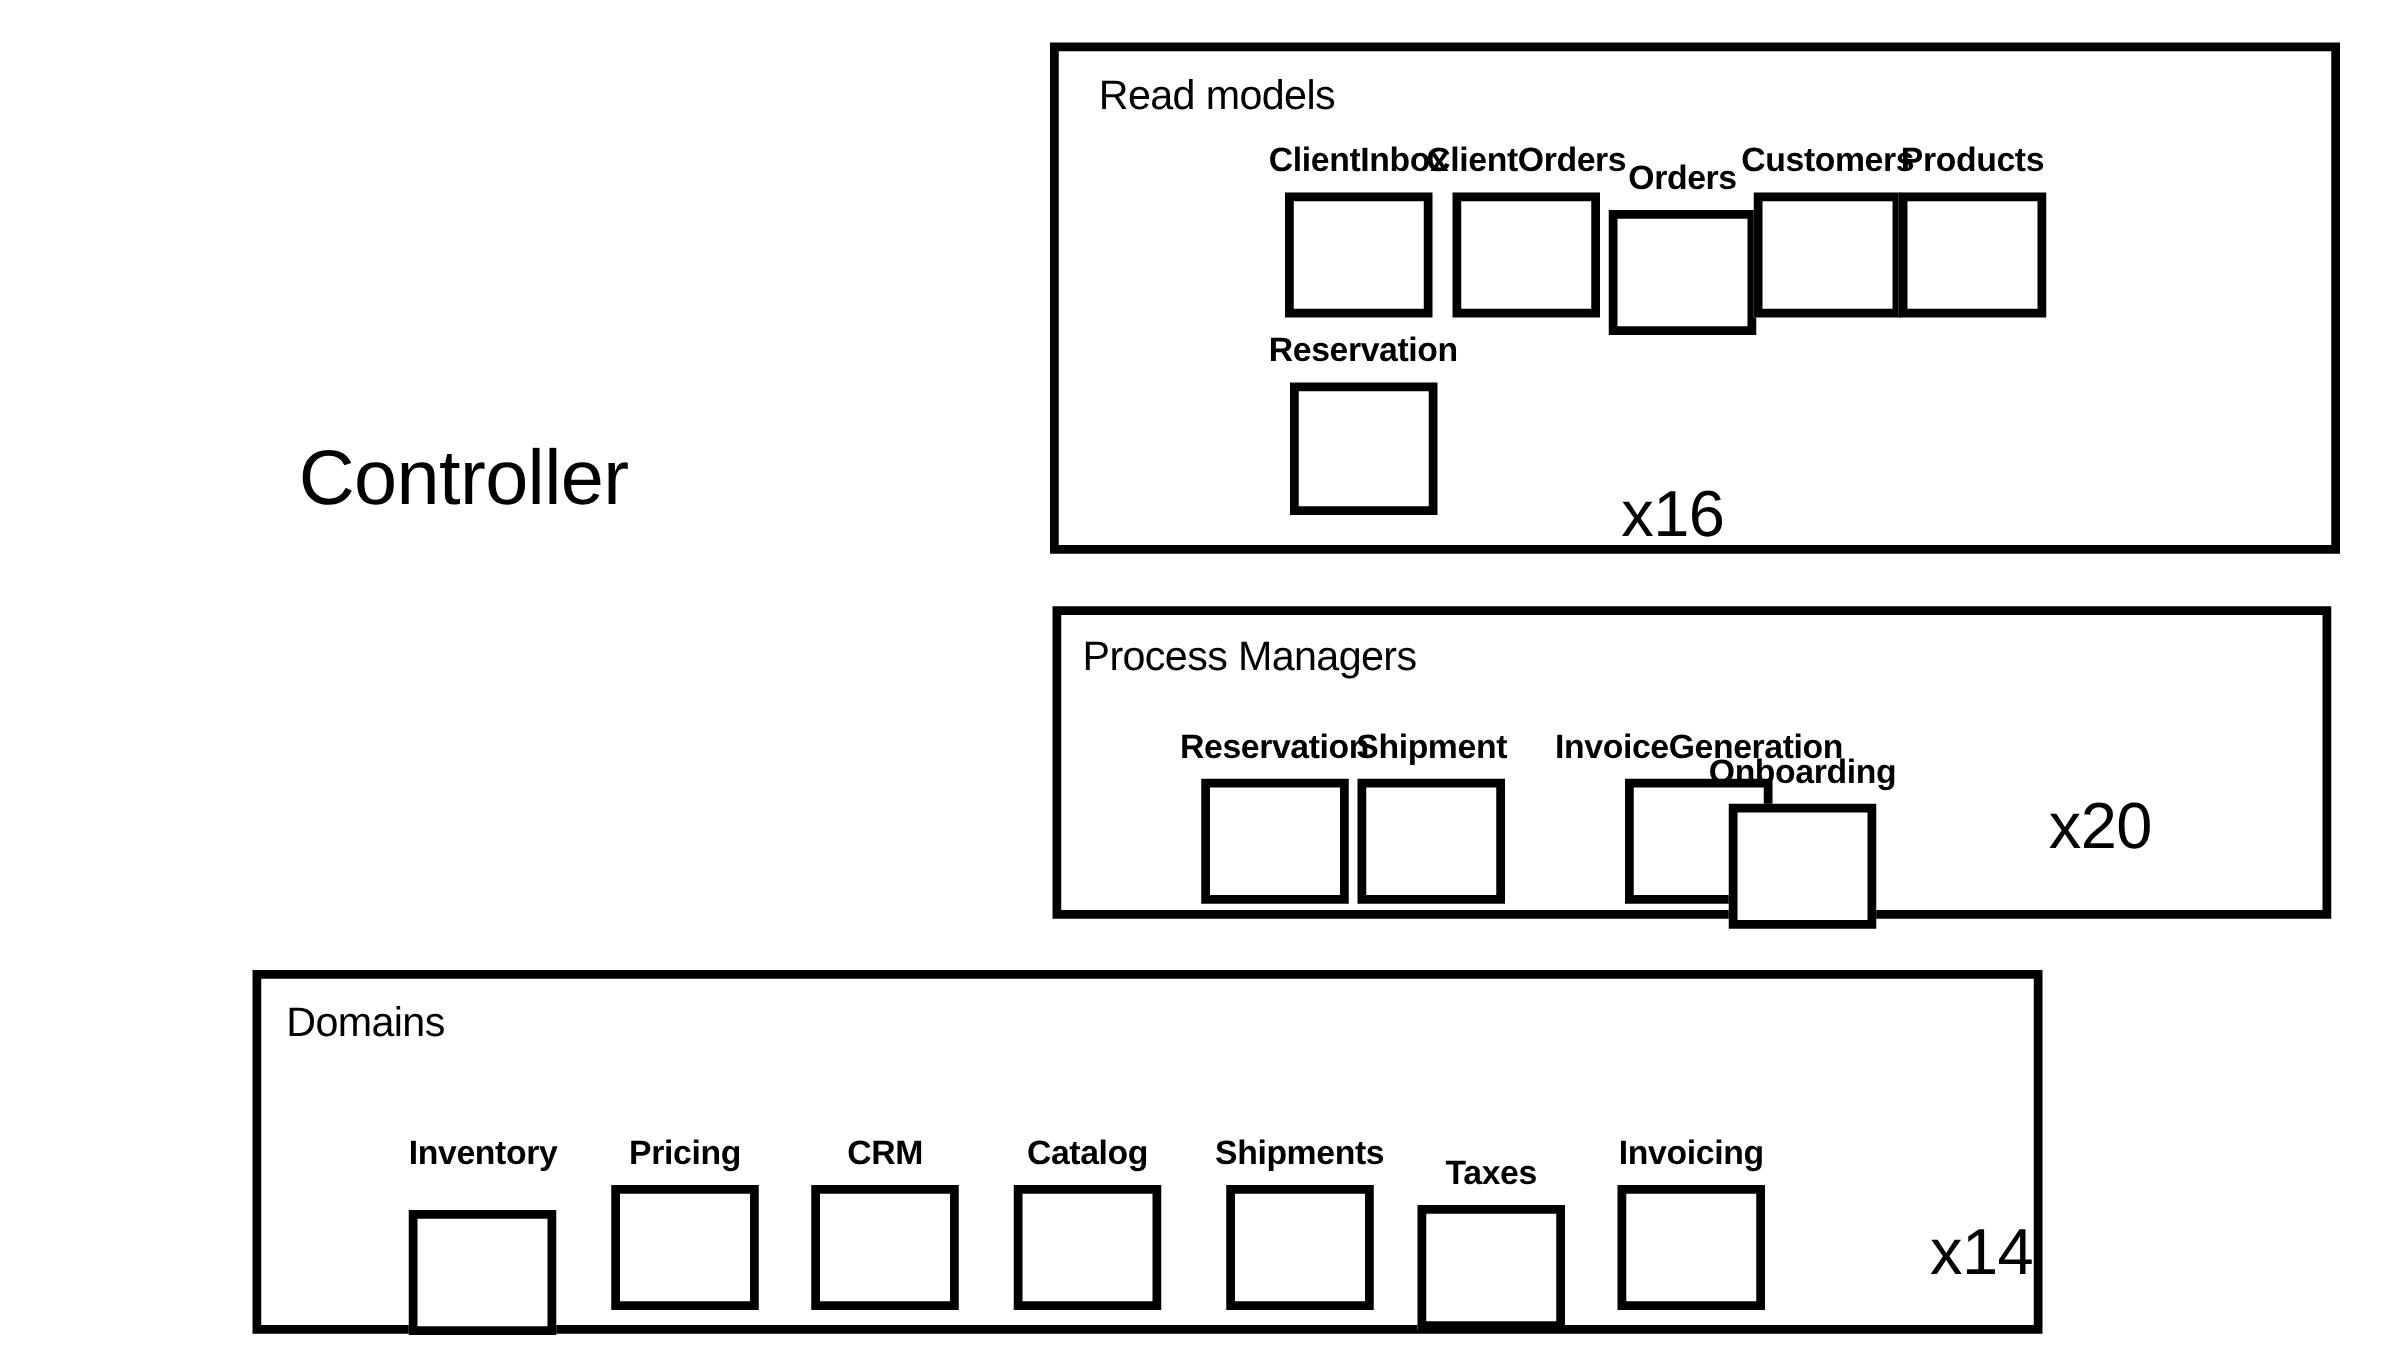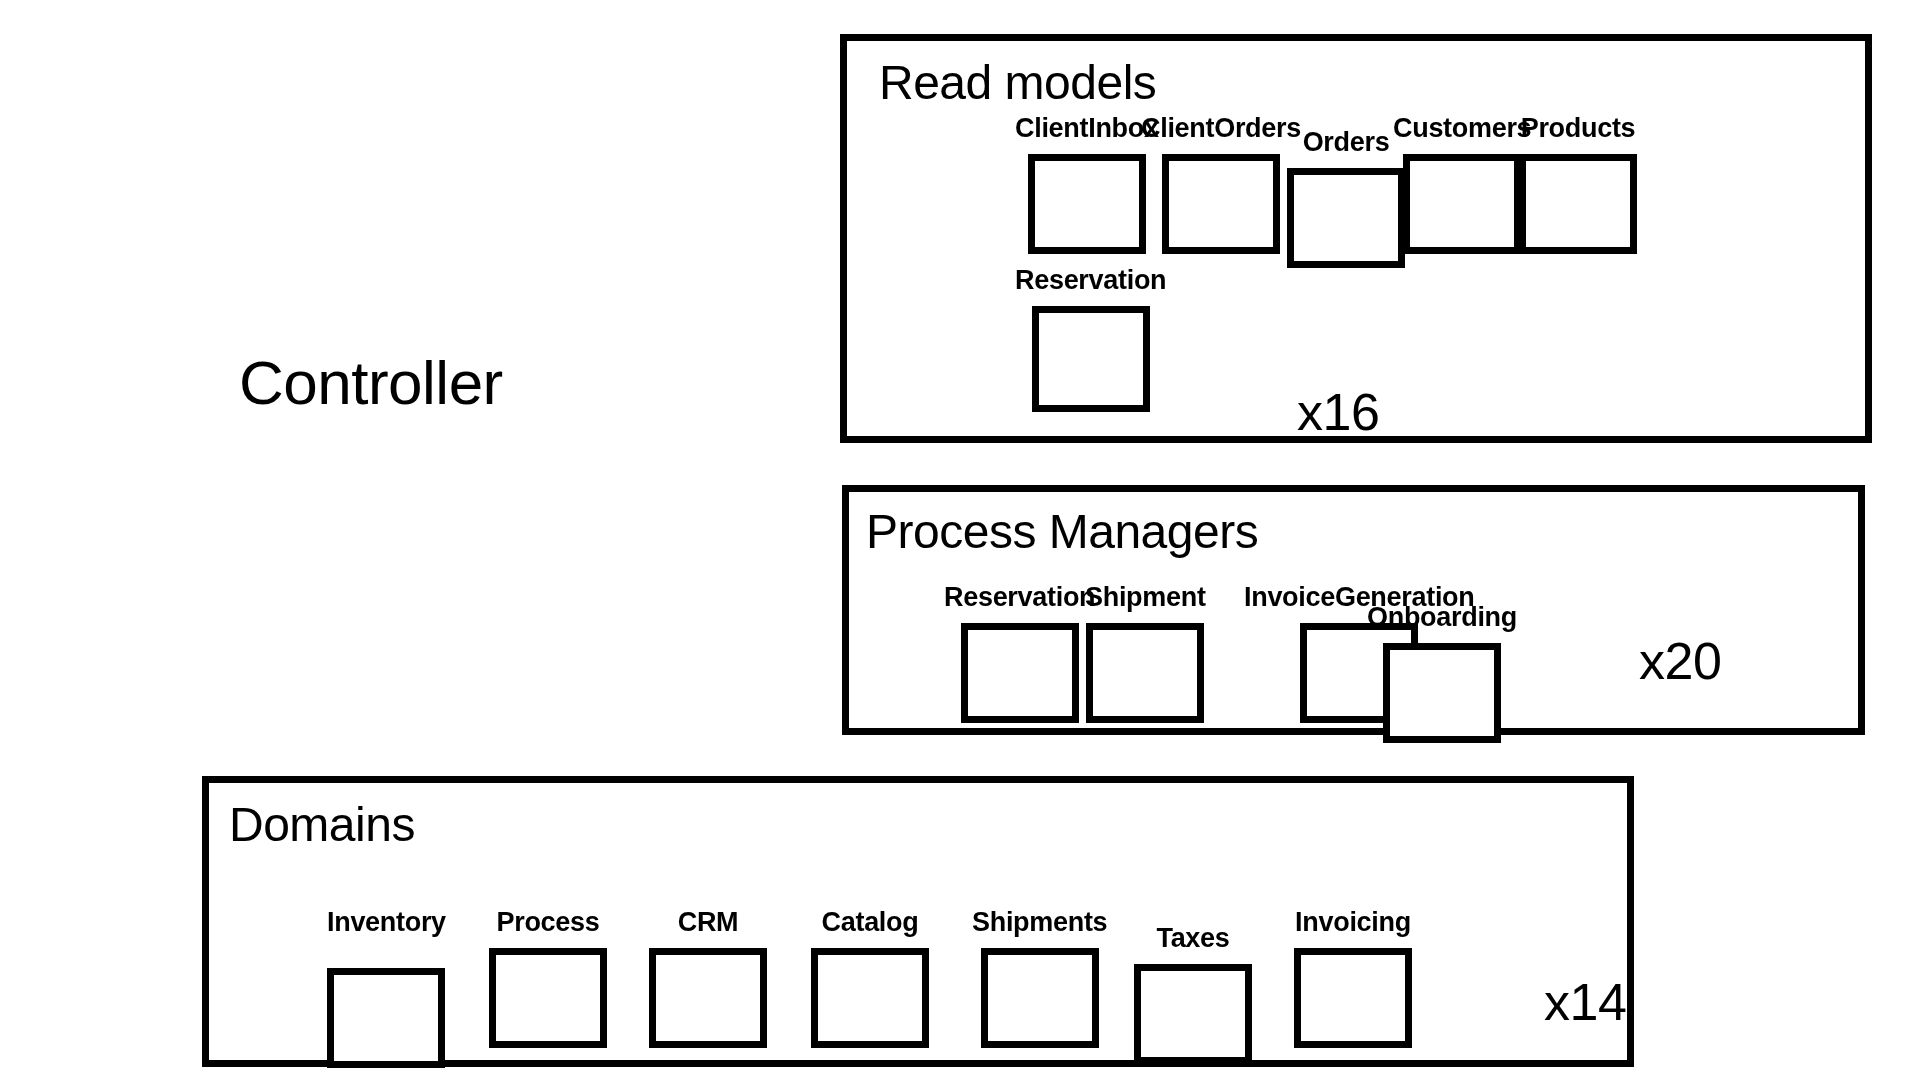--- a/index.html
+++ b/index.html
@@ -37,21 +37,21 @@
   
   .group {
     position: absolute;
     border: 7px solid #000000;
     background: transparent;
     box-sizing: border-box;
   }
 
   .group-title {
     position: absolute;
-    font-size: 48px;
+    font-size: 33px;
     font-weight: 400;
     letter-spacing: -0.5px;
     white-space: nowrap;
     line-height: 1;
   }
 
   .multiplier {
     position: absolute;
     font-size: 52px;
     font-weight: 400;
@@ -166,21 +166,21 @@
     <div class="group-title" style="left:20px; top:18px;">Domains</div>
 
     <div class="multiplier" style="left:1335px; top:193px;">x14</div>
 
     <div class="cell" style="left:118px; top:126px;gap:20px;">
       <span class="cell-label">Inventory</span>
       <span class="cell-box"></span>
     </div>
 
     <div class="cell" style="left:280px; top:126px;">
-      <span class="cell-label">Process</span>
+      <span class="cell-label">Pricing</span>
       <span class="cell-box"></span>
     </div>
 
     <div class="cell" style="left:440px; top:126px;">
       <span class="cell-label">CRM</span>
       <span class="cell-box"></span>
     </div>
 
     <div class="cell" style="left:602px; top:126px;">
       <span class="cell-label">Catalog</span>

